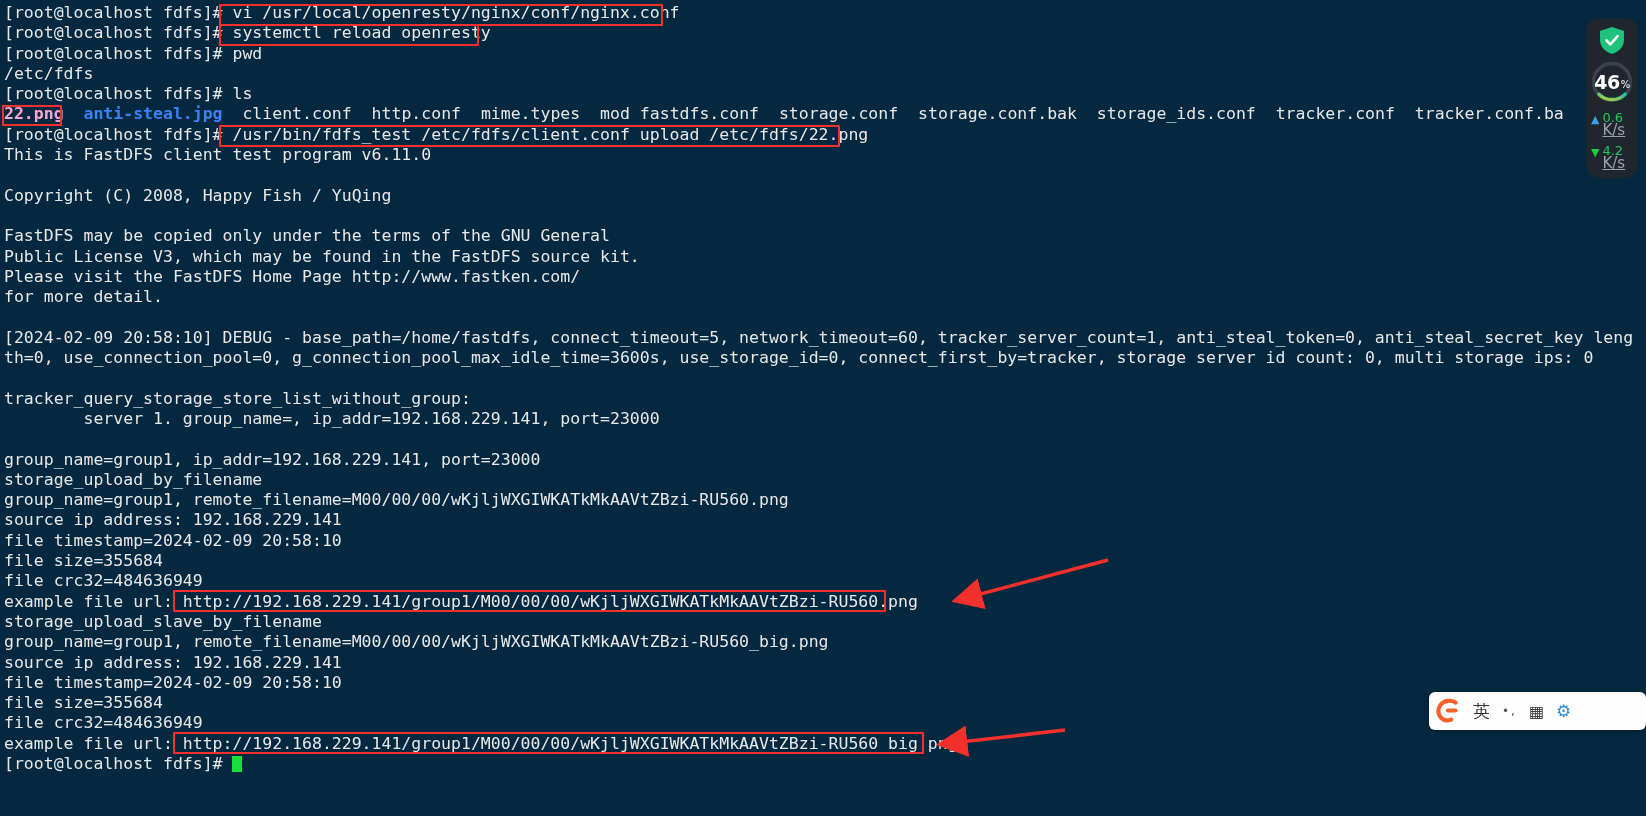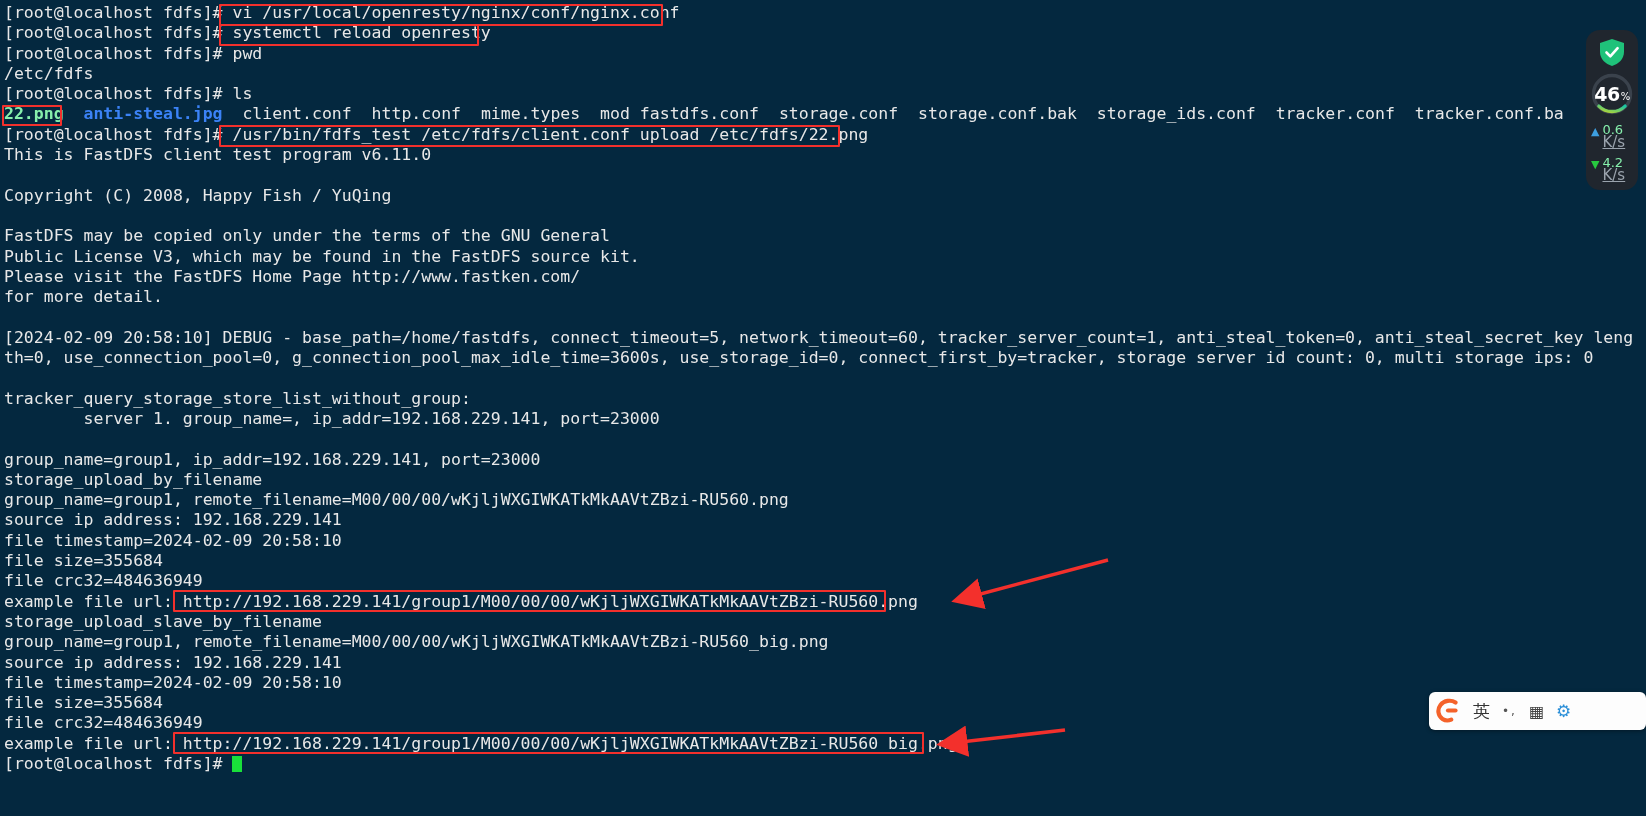--- a/index.html
+++ b/index.html
@@ -21,21 +21,21 @@
     color: #e8e8e8;
     font-size: 16.5px;
     line-height: 20.3px;
     white-space: pre;
     letter-spacing: 0px;
   }
 
   .line { height: 20.3px; white-space: pre; }
 
   
-  .png-file  { color: #86efac; font-weight: bold; }
+  .png-file  { color: #f9a8d4; font-weight: bold; }
   .jpg-file  { color: #3b82f6; font-weight: bold; }
 
   
   .redbox {
     position: absolute;
     border: 2px solid #f3302c;
     pointer-events: none;
     border-radius: 1px;
   }
 
@@ -47,21 +47,21 @@
     background: #19e03a;
     vertical-align: -3px;
   }
 
   
   .arrow-svg { position: absolute; pointer-events: none; }
 
   
   #net-widget {
     position: absolute;
-    top: 30px;
+    top: 18px;
     right: 8px;
     width: 52px;
     height: 160px;
     background: #20262e;
     border-radius: 14px;
     display: flex;
     flex-direction: column;
     align-items: center;
     padding-top: 9px;
     font-family: "DejaVu Sans", "Liberation Sans", sans-serif;
@@ -97,21 +97,21 @@
     align-items: flex-start;
     gap: 3px;
     margin-top: 7px;
     width: 100%;
     padding-left: 5px;
   }
   .speed-arrow { font-size: 11px; line-height: 12px; margin-top: 3px;}
   .up   { color: #3d9fe0; }
   .down { color: #27c93f; }
   .speed-text { display:flex; flex-direction:column; line-height: 13px;}
-  .speed-val { color:#86efac; font-size: 13px; }
+  .speed-val { color:#22c55e; font-size: 13px; }
   .speed-unit{ color:#9aa3ad; font-size: 15px; text-decoration: underline; }
 
   
   #ime-bar {
     position: absolute;
     left: 1429px;
     top: 692px;
     width: 217px;
     height: 38px;
     background: #fdfdfd;

